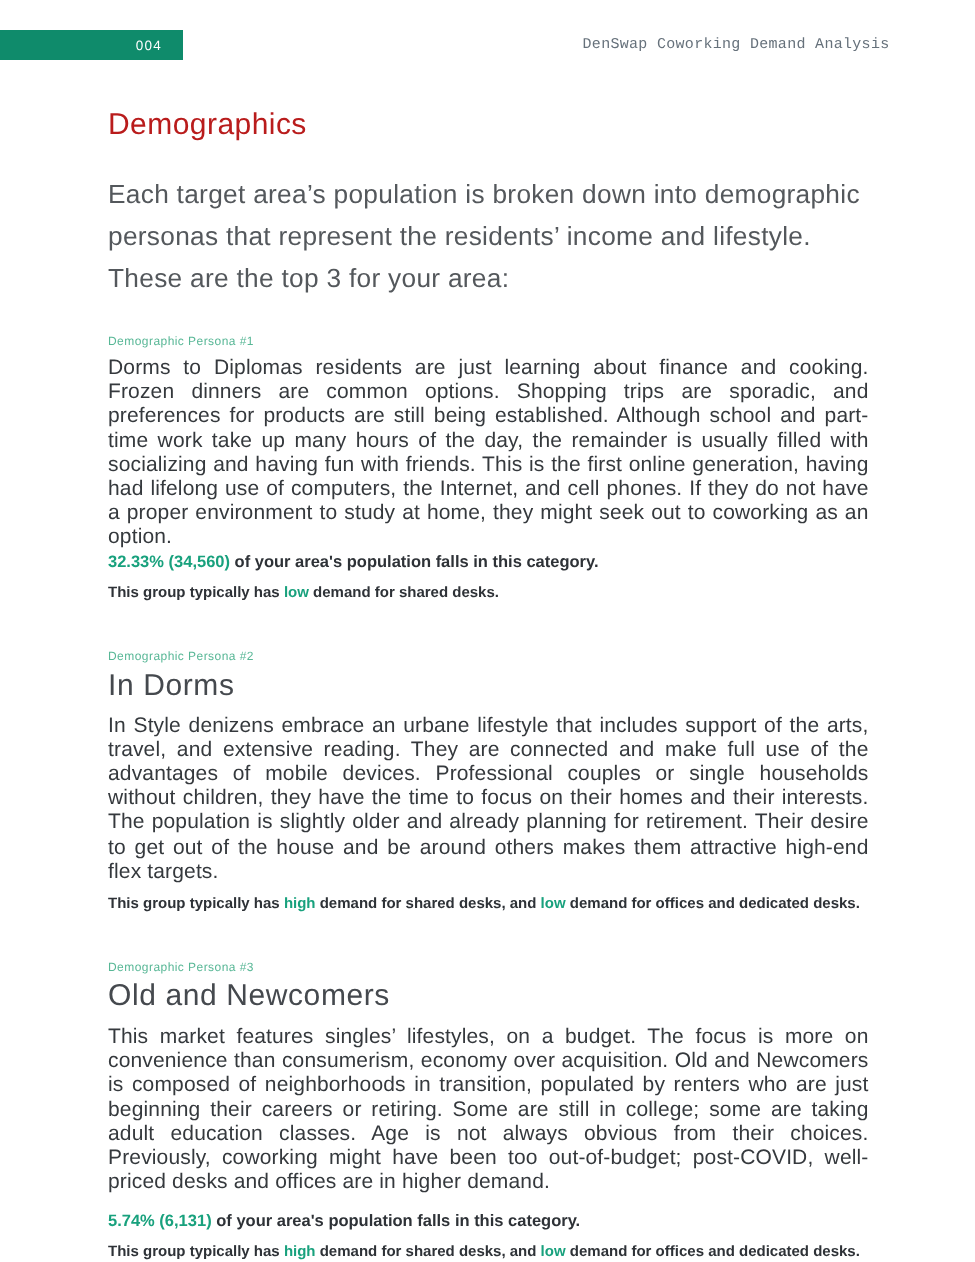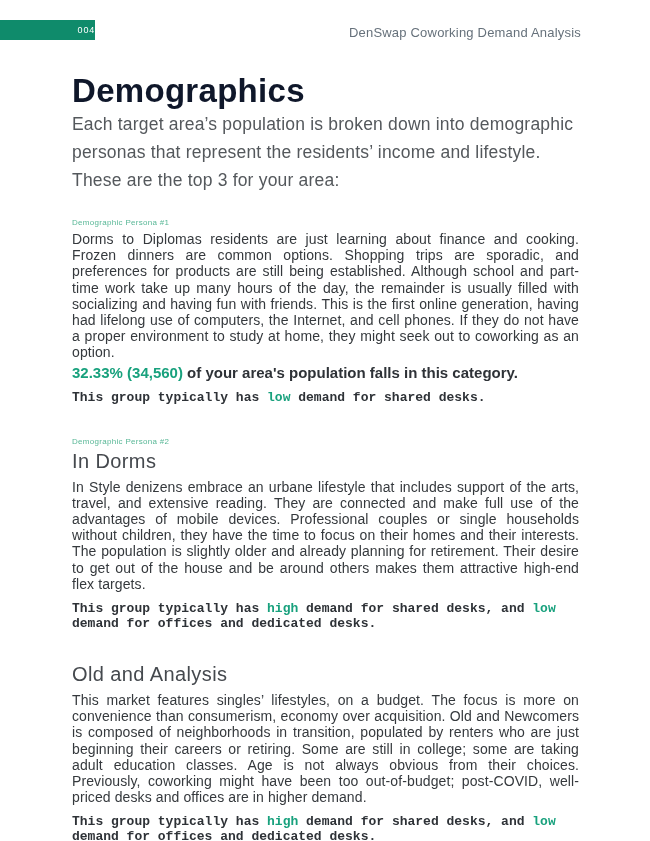--- a/index.html
+++ b/index.html
@@ -9,60 +9,62 @@
     width:650px;
     height:841px;
     background:#ffffff;
     font-family:"Liberation Sans","DejaVu Sans",sans-serif;
     overflow:hidden;
   }
   
   .header { position:absolute; top:20px; left:0; width:100%; height:20px; }
   .page-num-badge {
     position:absolute; left:0; top:0;
-    width:95px; height:20px;
+    width:122px; height:20px;
     background:#0f8b6b;
     color:#ffffff;
     font-size:9px; letter-spacing:0.8px;
     display:flex; align-items:center; justify-content:flex-end;
+    padding-right:14px;
   }
   .report-title {
-    position:absolute; right:69px; top:5px;
-    font-size:13px; color:#66717b; letter-spacing:0.2px;
+    position:absolute; right:57px; top:5px;
+    font-size:10px; color:#66717b; letter-spacing:0.2px;font-family:Liberation Mono, monospace;
   }
   
   .content { position:absolute; left:72px; top:72px; width:507px; }
   .page-title {
-    font-size:33px; font-weight:700; color:#0f172a; letter-spacing:0.3px;
+    font-size:20px; font-weight:400; color:#b91c1c; letter-spacing:0.3px;
   }
   .intro {
+    margin-top:20px;
     font-size:17.5px; line-height:28px; color:#54585c; letter-spacing:0.2px;
   }
   .persona { margin-top:24px; }
   .persona.gap-lg { margin-top:32px; }
   .persona-label {
     font-size:8px; color:#58b796; font-weight:500; letter-spacing:0.3px;
     margin-bottom:4px;
   }
   .persona-name {
     font-size:20px; font-weight:400; color:#45494e; letter-spacing:0.4px;
     margin-bottom:6px;
   }
   .persona-desc {
     font-size:14px; line-height:16.2px; color:#35393d;
     text-align:justify; letter-spacing:0.1px;
   }
   .stat-line {
     margin-top:3px;
-    font-size:15px; font-weight:700; color:#2e3237;
+    font-size:11px; font-weight:700; color:#2e3237;
   }
   .stat-line.gap { margin-top:13px; }
   .demand-line {
     margin-top:9px;
-    font-size:13px; font-weight:600; color:#2e3237;font-family:Liberation Mono, monospace;
+    font-size:10px; font-weight:600; color:#2e3237;
   }
   .hl { color:#18a17d; font-weight:700; }
 </style>
 </head>
 <body>
 
 <div class="page">
 
   <div class="header">
     <div class="page-num-badge">
@@ -85,19 +87,21 @@
     </section>
 
     <section class="persona gap-lg">
       <div class="persona-label">Demographic Persona #2</div>
       <h2 class="persona-name">In Dorms</h2>
       <p class="persona-desc">In Style denizens embrace an urbane lifestyle that includes support of the arts, travel, and extensive reading. They are connected and make full use of the advantages of mobile devices. Professional couples or single households without children, they have the time to focus on their homes and their interests. The population is slightly older and already planning for retirement. Their desire to get out of the house and be around others makes them attractive high-end flex targets.</p>
       <p class="demand-line"><span>This group typically has </span><span class="hl">high</span><span> demand for shared desks, and </span><span class="hl">low</span><span> demand for offices and dedicated desks.</span></p>
     </section>
 
     <section class="persona gap-lg">
-      <h2 class="persona-name">Old and Analysis</h2>
+      <div class="persona-label">Demographic Persona #3</div>
+      <h2 class="persona-name">Old and Newcomers</h2>
       <p class="persona-desc">This market features singles’ lifestyles, on a budget. The focus is more on convenience than consumerism, economy over acquisition. Old and Newcomers is composed of neighborhoods in transition, populated by renters who are just beginning their careers or retiring. Some are still in college; some are taking adult education classes. Age is not always obvious from their choices. Previously, coworking might have been too out-of-budget; post-COVID, well-priced desks and offices are in higher demand.</p>
+      <p class="stat-line gap"><span class="hl">5.74% (6,131)</span><span> of your area's population falls in this category.</span></p>
       <p class="demand-line"><span>This group typically has </span><span class="hl">high</span><span> demand for shared desks, and </span><span class="hl">low</span><span> demand for offices and dedicated desks.</span></p>
     </section>
 
   </div>
 </div>
 
 </body></html>

